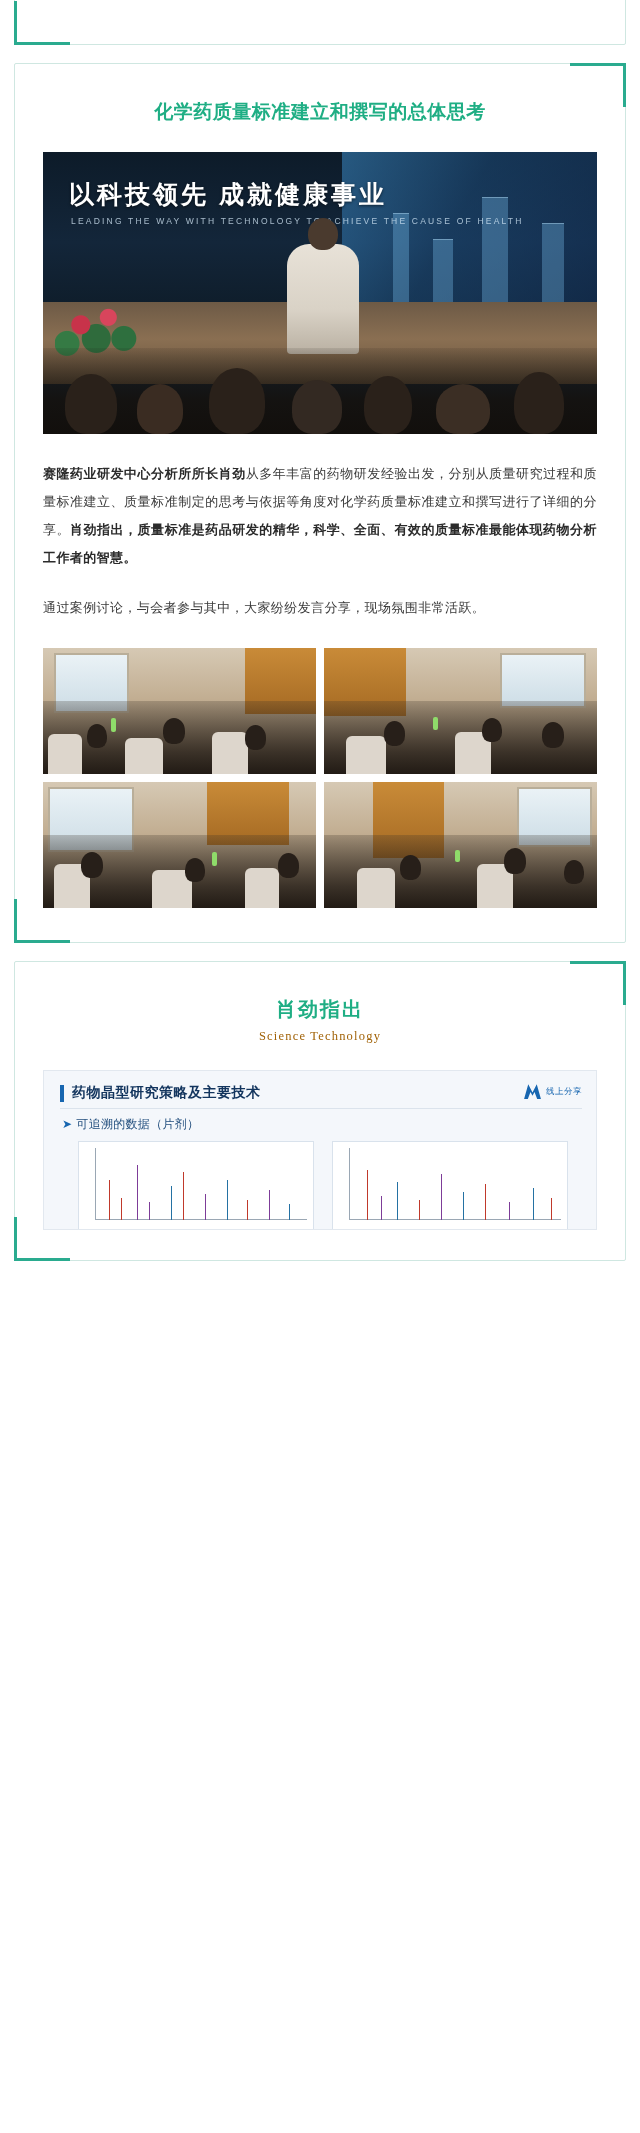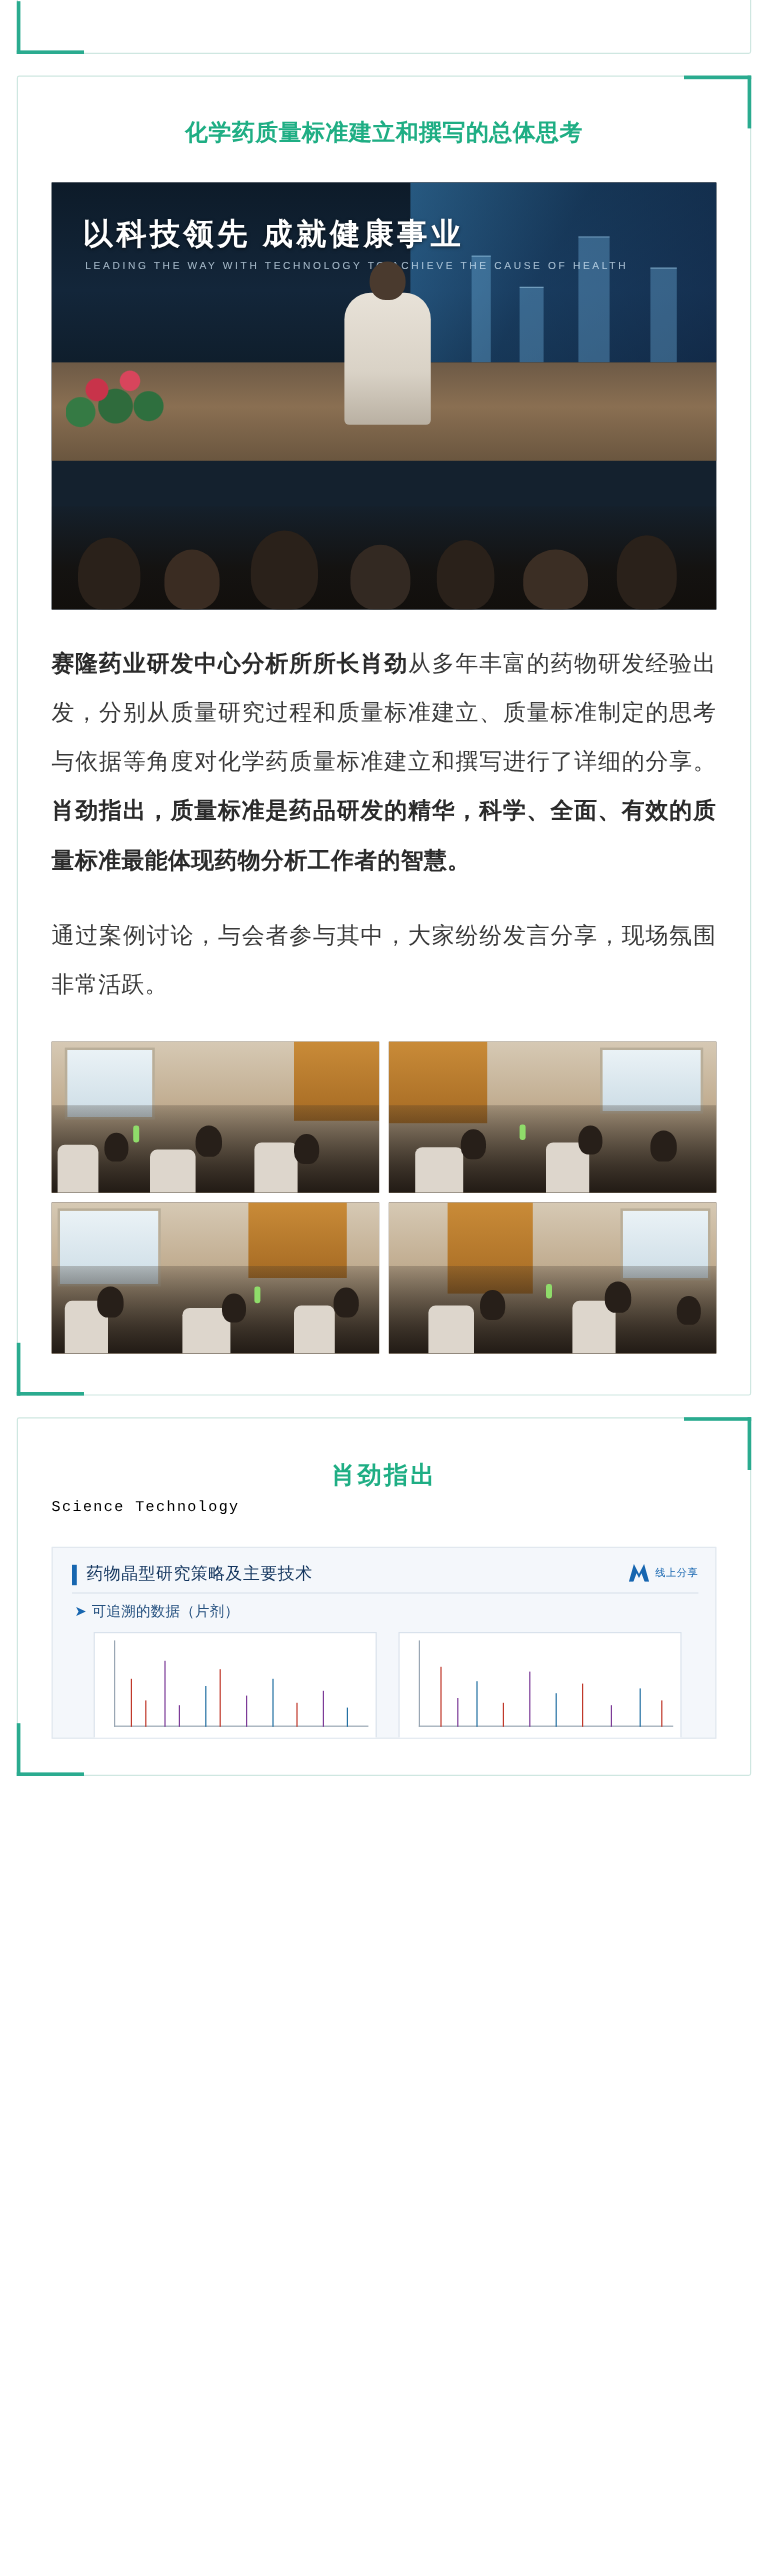--- a/index.html
+++ b/index.html
@@ -95,21 +95,21 @@
     font-weight: bold;
     text-align: center;
     letter-spacing: 0.5px;
     margin: 0 0 26px 0;
     line-height: 1.5;
   }
 
   
   .hero {
     width: 100%;
-    height: 356px;
+    height: 282px;
     position: relative;
     overflow: hidden;
     background: #14212e;
     margin-bottom: 26px;
     text-decoration: underline;
   }
   .hero-screen {
     position: absolute;
     left: 0;
     top: 0;
@@ -202,21 +202,21 @@
   }
   .head {
     position: absolute;
     bottom: 0;
     border-radius: 50% 50% 40% 40%;
     background: #2a211a;
   }
 
   
   .para {
-    font-size: 19px;
+    font-size: 13px;
     line-height: 2.15;
     color: #3a3a3a;
     letter-spacing: 0.4px;
     text-align: justify;
     margin: 0 0 22px 0;
   }
   .para b {
     color: #2b2b2b;
     font-weight: bold;
   }
@@ -290,25 +290,25 @@
   }
   .online-title {
     color: #1fae84;
     font-size: 20px;
     font-weight: bold;
     text-align: center;
     letter-spacing: 2px;
     margin: 0 0 6px 0;
   }
   .online-sub {
-    color: #000000;
+    color: #a16207;
     font-size: 12.5px;
-    text-align: left;
+    text-align: center;
     letter-spacing: 1.2px;
-    font-family: Liberation Mono, monospace;
+    font-family: Liberation Serif, serif;
     margin: 0 0 26px 0;
   }
   .lead-text {
     font-size: 17px;
     line-height: 2.1;
     font-weight: bold;
     color: #2b2b2b;
     letter-spacing: 0.4px;
     text-align: justify;
     margin: 0 0 24px 0;
@@ -330,21 +330,21 @@
     top: 14px;
     width: 4px;
     height: 17px;
     background: #1766b0;
   }
   .slide-title {
     position: absolute;
     left: 28px;
     top: 13px;
     font-size: 14px;
-    font-weight: normal;
+    font-weight: bold;
     color: #13355e;
     letter-spacing: 0.5px;
     white-space: nowrap;
   }
   .slide-logo {
     position: absolute;
     right: 14px;
     top: 13px;
     display: flex;
     align-items: center;

